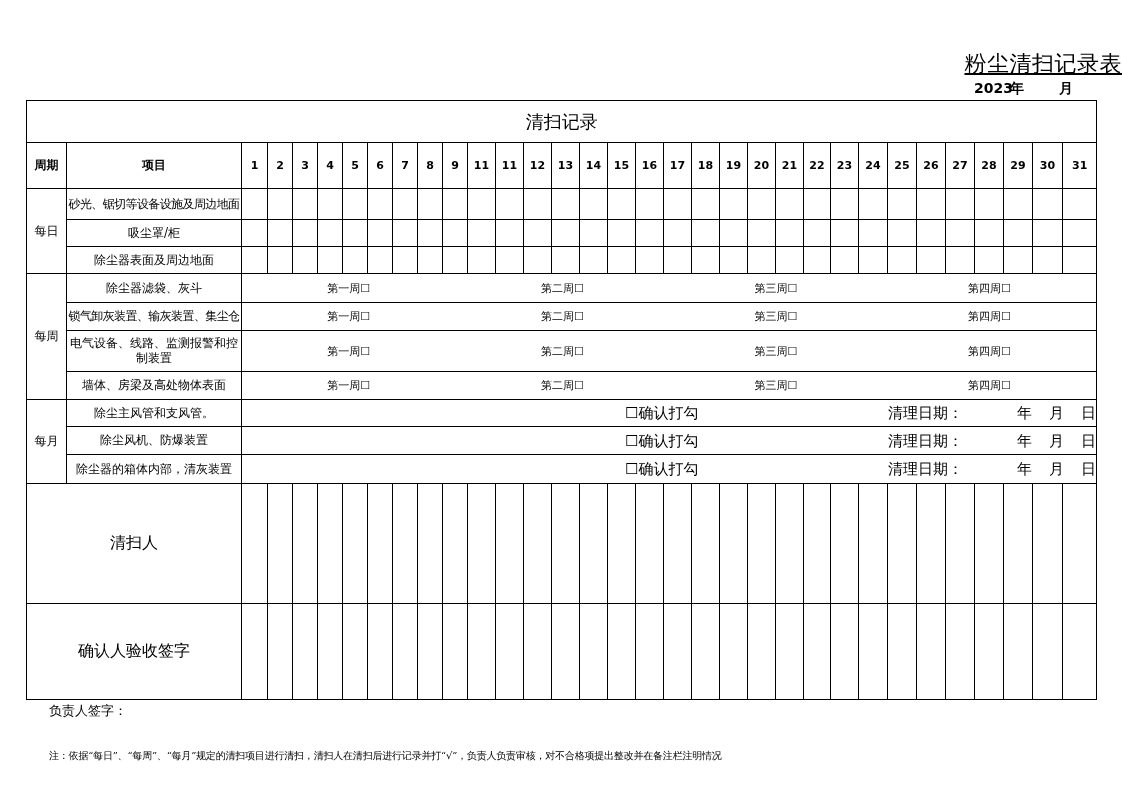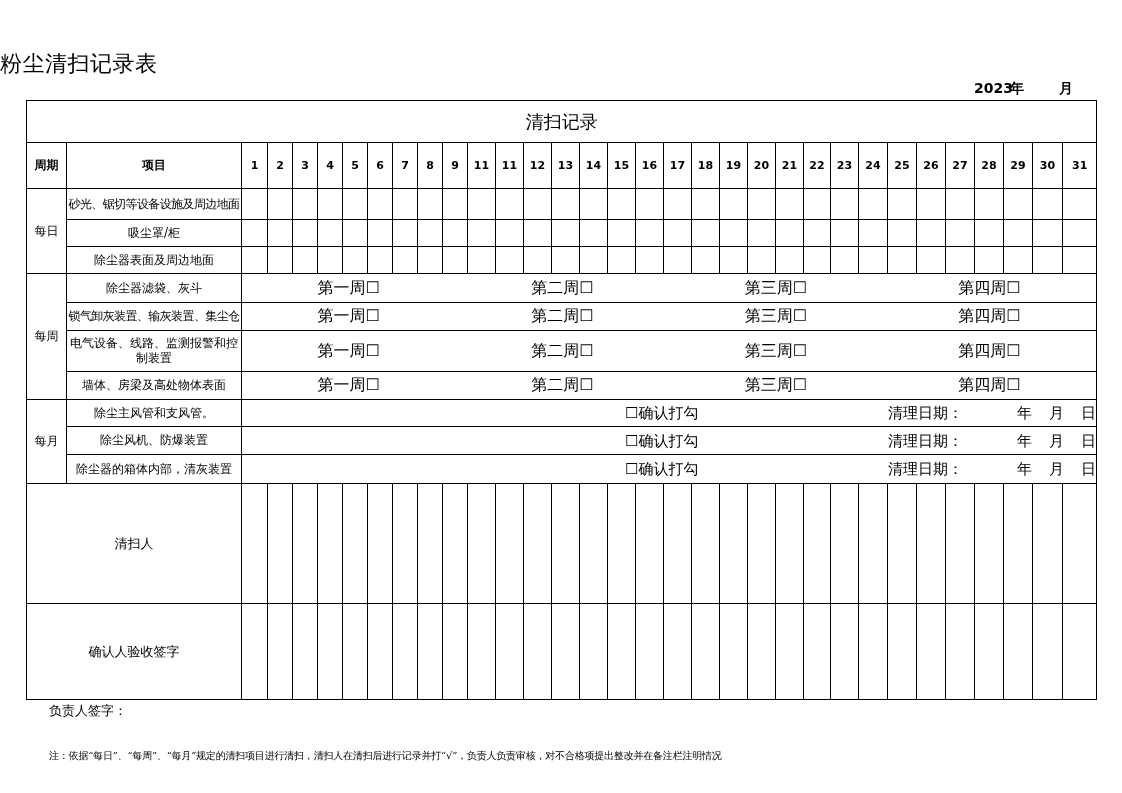--- a/index.html
+++ b/index.html
@@ -1,45 +1,45 @@
 <!DOCTYPE html>
 <html><head>
 <meta charset="utf-8">
 <style>
   html, body { margin: 0; padding: 0; background: #ffffff; }
   body { width: 1122px; height: 793px; position: relative; overflow: hidden;
          font-family: "DejaVu Sans", "Liberation Sans", sans-serif; color: #000; }
-  .title { position: absolute; left: 0; width: 1122px; top: 49px; text-align: left;
-           font-size: 22px; letter-spacing: 0.5px; }
+  .title { position: absolute; left: 0; width: 1122px; top: 49px; text-align: right;
+           font-size: 22px; letter-spacing: 0.5px; text-decoration: underline; }
   .date-line { position: absolute; top: 80px; left: 960px; width: 120px; font-size: 14px; font-weight: bold; }
   .date-line .yr { position: absolute; left: 14px; }
   .date-line .yrlabel { position: absolute; left: 50px; }
   .date-line .mlabel { position: absolute; left: 99px; }
 
   table.sheet { position: absolute; left: 26px; top: 100px; border-collapse: collapse;
                 table-layout: fixed; width: 1071px; }
   table.sheet td { border: 1px solid #000; padding: 0; text-align: center; vertical-align: middle;
                    overflow: hidden; white-space: nowrap; }
   table.sheet { border: 1.5px solid #000; }
   .hdr-title { font-size: 18px; height: 41px; }
   .hdr-cell { font-size: 12px; font-weight: bold; height: 45px; }
   .day-num { font-size: 11px; font-family: "DejaVu Sans", sans-serif; }
   .period { font-size: 12px; font-family: "DejaVu Serif", serif; }
   .item { font-size: 12px; font-family: "DejaVu Serif", serif; white-space: normal !important; line-height: 15px; }
   .item.tight { letter-spacing: -0.6px; }
-  .weekcell { font-size: 16px; font-family: Liberation Serif, serif; }
+  .weekcell { font-size: 11px; font-family: Liberation Serif, serif; }
   .weekwrap { display: flex; width: 100%; }
   .weekwrap span { flex: 1; text-align: center; }
   .monthcell { font-size: 15px; font-family: "DejaVu Serif", serif; position: relative; }
   .monthcell .confirm { position: absolute; left: 383px; top: 50%; transform: translateY(-50%); }
   .monthcell .datelbl { position: absolute; left: 646px; top: 50%; transform: translateY(-50%); }
   .monthcell .y { position: absolute; left: 775px; top: 50%; transform: translateY(-50%); }
   .monthcell .m { position: absolute; left: 807px; top: 50%; transform: translateY(-50%); }
   .monthcell .d { position: absolute; left: 839px; top: 50%; transform: translateY(-50%); }
-  .sig-label { font-size: 13px; font-family: "DejaVu Serif", serif; }
+  .sig-label { font-size: 16px; font-family: "DejaVu Serif", serif; }
   .footer1 { position: absolute; left: 49px; top: 702px; font-size: 13px; font-family: "DejaVu Serif", serif; }
   .footer2 { position: absolute; left: 49px; top: 749px; font-size: 10px; font-family: "DejaVu Serif", serif; letter-spacing: -0.2px; }
 </style>
 </head>
 <body>
 
 <div class="title">粉尘清扫记录表</div>
 <div class="date-line">
   <span class="yr">2023</span>
   <span class="yrlabel">年</span>

